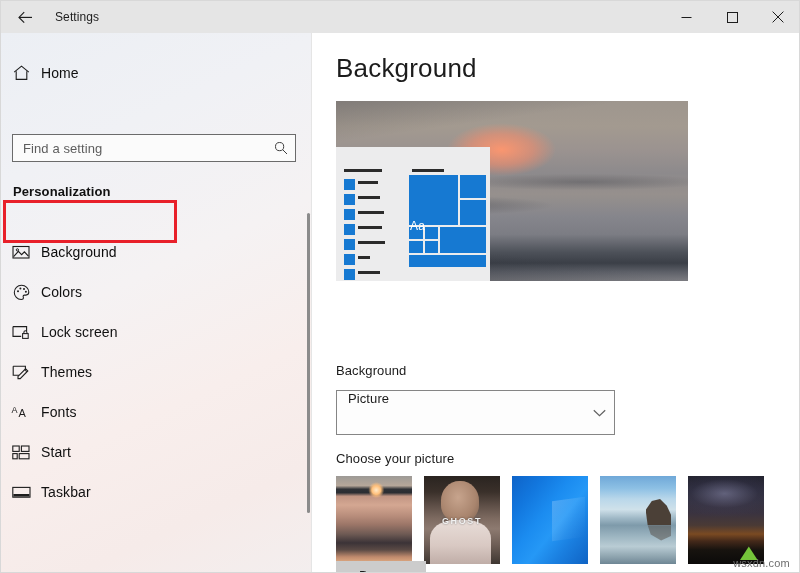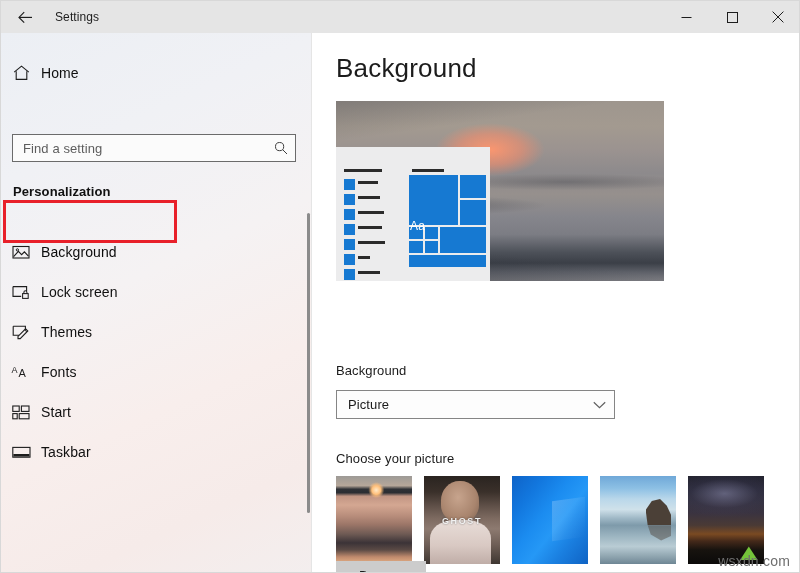--- a/index.html
+++ b/index.html
@@ -197,20 +197,21 @@
 
   
   #preview {
     position: absolute;
     left: 24px;
     top: 68px;
     width: 328px;
     height: 180px;
     overflow: hidden;
     background: #8b8a8c;
+    padding-left: 24px;
   }
   #preview-wallpaper {
     position: absolute;
     inset: 0;
     background:
       radial-gradient(ellipse 70px 34px at 47% 27%,
           rgba(255,150,110,0.95) 0%,
           rgba(250,140,105,0.55) 45%,
           rgba(190,130,120,0.0) 78%),
       linear-gradient(180deg,
@@ -281,26 +282,25 @@
     position: absolute;
     left: 24px; top: 330px;
     font-size: 13px;
     color: #1b1b1b;
     letter-spacing: 0.1px;
   }
   #bg-dropdown {
     position: absolute;
     left: 24px; top: 357px;
     width: 279px;
-    height: 29px;
+    height: 45px;
     background: #fdfdfd;
     border: 1px solid #858585;
     box-sizing: border-box;
     display: flex;
-    align-items: center;
   }
   #bg-dropdown-value {
     flex: 1;
     padding-left: 11px;
     font-size: 13px;
     color: #1b1b1b;
     letter-spacing: 0.1px;
   }
   #bg-dropdown-chevron {
     width: 30px;
@@ -449,21 +449,21 @@
     justify-content: center;
     font-size: 13px;
     color: #1b1b1b;
     letter-spacing: 0.1px;
   }
 
   #watermark {
     position: absolute;
     right: 10px;
     bottom: 5px;
-    font-size: 14px;
+    font-size: 11px;
     color: #6e6e6e;
     letter-spacing: 0.2px;
   }
 </style>
 </head>
 <body>
 
 <div id="app-window">
 
   <div id="titlebar">
@@ -532,20 +532,32 @@
         <span class="nav-icon">
           <svg width="18" height="16" viewBox="0 0 18 16">
             <rect x="1" y="2.5" width="16" height="11.5" fill="none" stroke="#1d1d1d" stroke-width="1.1"></rect>
             <path d="M1.6 12.6 L6.4 7.4 L9.6 10.6 L12.4 7.8 L16.4 12.2" fill="none" stroke="#1d1d1d" stroke-width="1.1"></path>
             <circle cx="5.4" cy="5.9" r="1.15" fill="none" stroke="#1d1d1d" stroke-width="1"></circle>
           </svg>
         </span>
         <span class="nav-label">Background</span>
       </div>
 
+      <div class="nav-item">
+        <span class="nav-icon">
+          <svg width="17" height="17" viewBox="0 0 17 17">
+            <path d="M8.5 1.3 C4.5 1.3 1.3 4.3 1.3 8.4 C1.3 12.3 4.3 15.4 8.2 15.4 C9.6 15.4 10.4 14.7 10.4 13.7 C10.4 13.1 10.1 12.7 10.1 12.2 C10.1 11.5 10.7 11.1 11.4 11.1 L12.9 11.1 C14.9 11.1 15.8 10.1 15.8 8.1 C15.8 4.3 12.6 1.3 8.5 1.3 Z" fill="none" stroke="#1d1d1d" stroke-width="1.05"></path>
+            <circle cx="5.0" cy="7.2" r="1.0" fill="#1d1d1d"></circle>
+            <circle cx="7.4" cy="4.5" r="1.0" fill="#1d1d1d"></circle>
+            <circle cx="11.0" cy="4.9" r="1.0" fill="#1d1d1d"></circle>
+            <circle cx="12.9" cy="7.7" r="1.0" fill="#1d1d1d"></circle>
+          </svg>
+        </span>
+        <span class="nav-label">Colors</span>
+      </div>
 
       <div class="nav-item">
         <span class="nav-icon">
           <svg width="18" height="16" viewBox="0 0 18 16">
             <path d="M1 2.6 L14.6 2.6 L14.6 7.0 M1 2.6 L1 12.4 L9.2 12.4" fill="none" stroke="#1d1d1d" stroke-width="1.1"></path>
             <rect x="10.6" y="9.6" width="5.6" height="4.8" fill="none" stroke="#1d1d1d" stroke-width="1.05"></rect>
             <path d="M11.9 9.6 L11.9 8.3 A1.5 1.5 0 0 1 14.9 8.3 L14.9 9.6" fill="none" stroke="#1d1d1d" stroke-width="1.05"></path>
           </svg>
         </span>
         <span class="nav-label">Lock screen</span>

